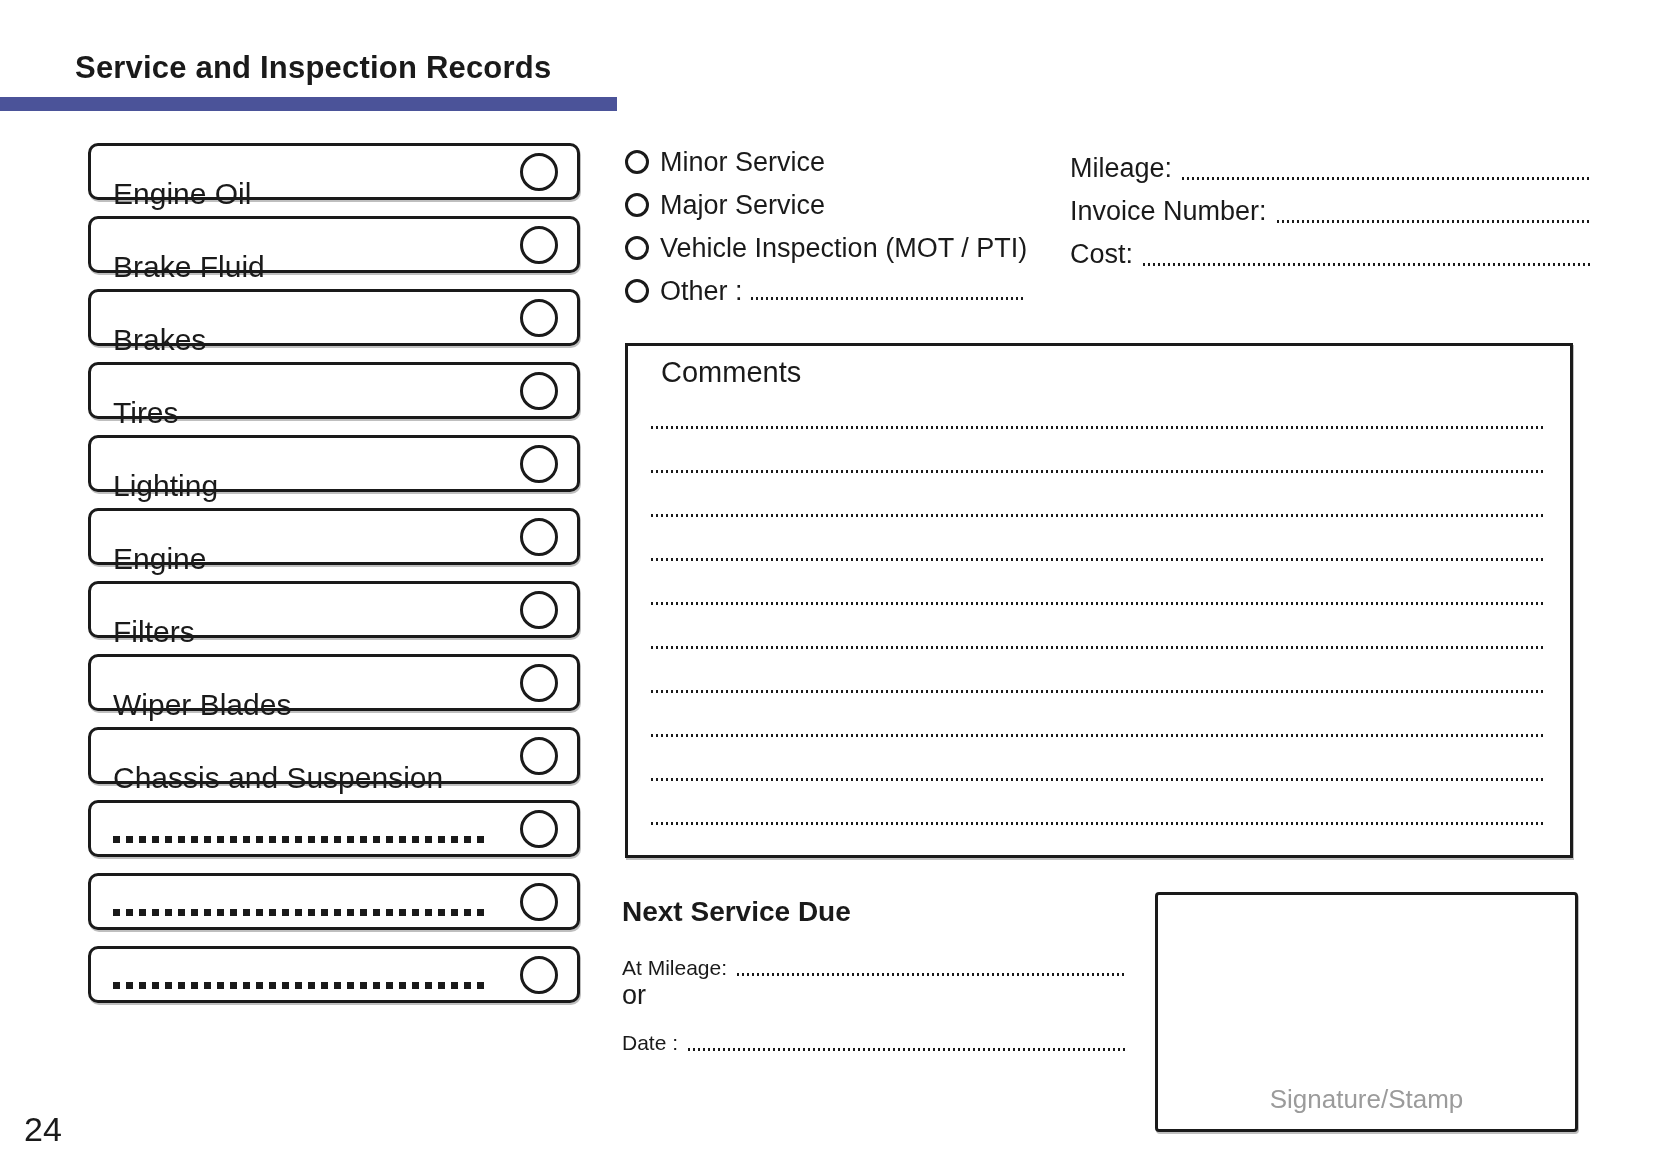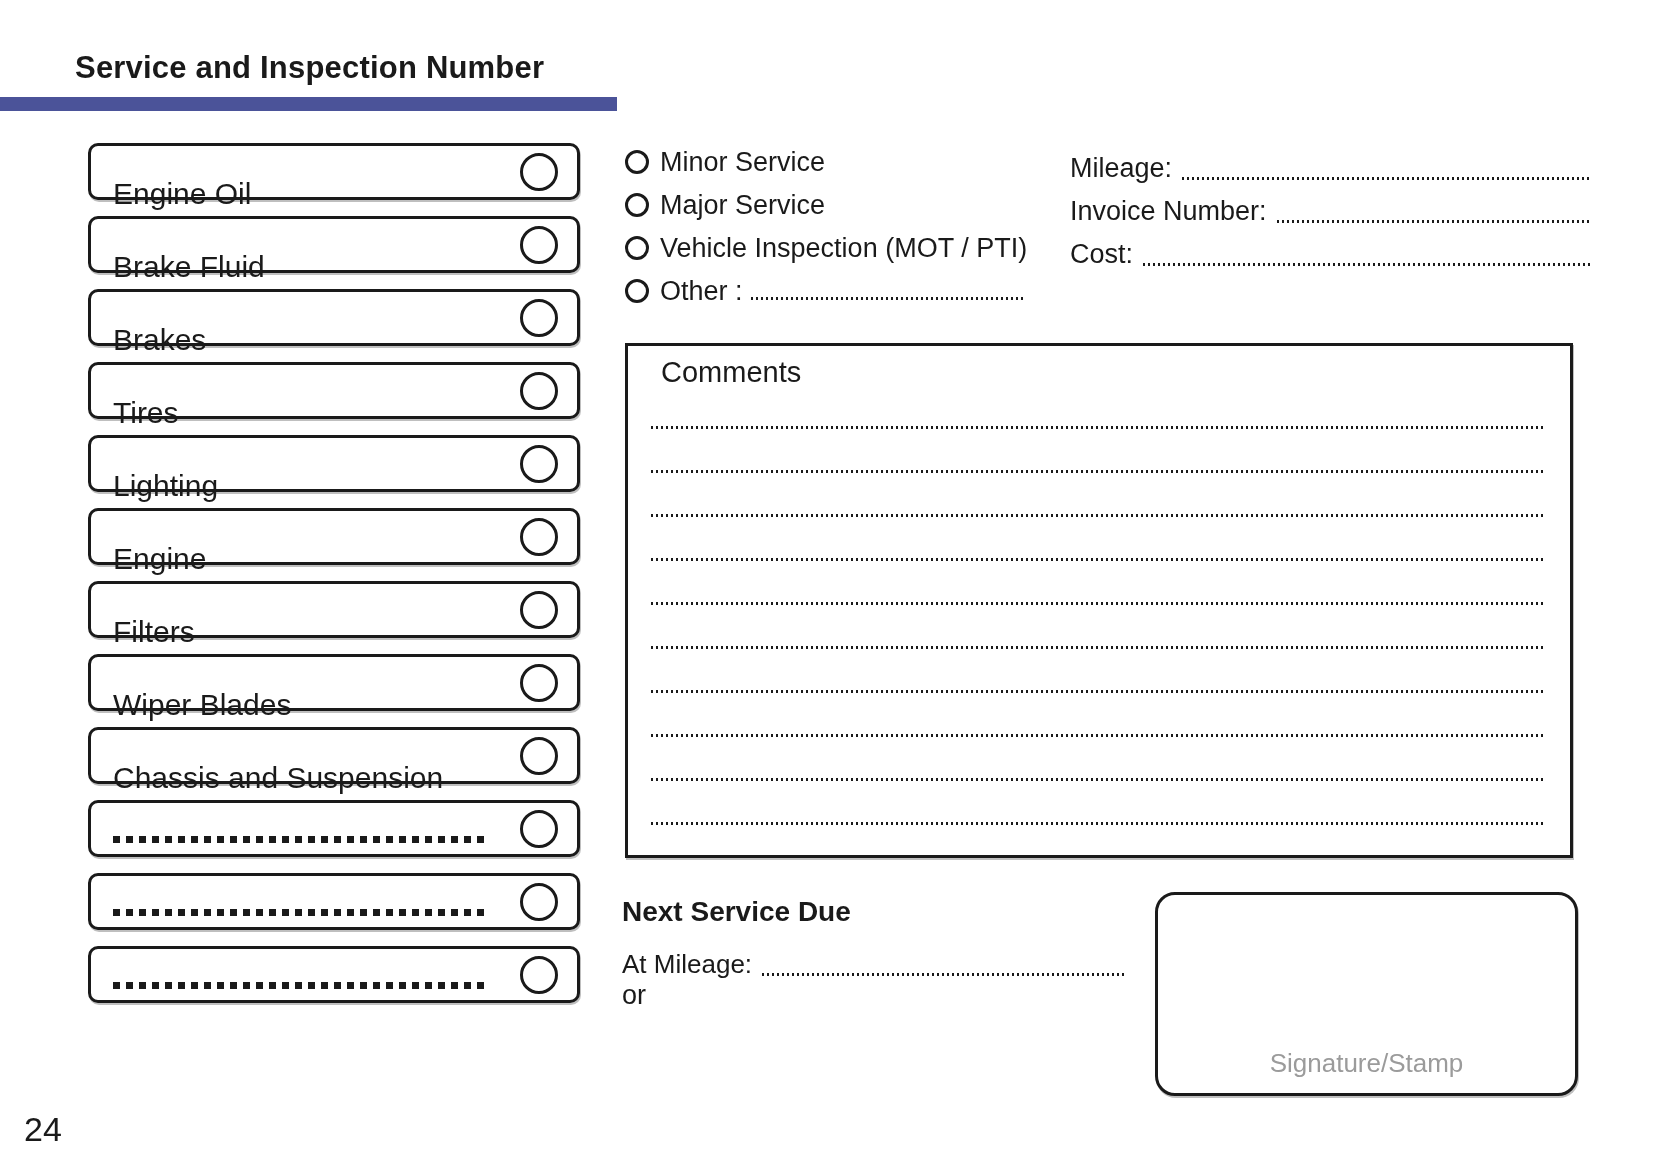--- a/index.html
+++ b/index.html
@@ -56,38 +56,38 @@
   .comment-lines { position:absolute; left:23px; right:25px; top:80px; }
   .comment-line { height:3px; margin-bottom:41px; }
 
   
   .next-service { position:absolute; left:622px; top:896px; width:505px; }
   .ns-title { font-size:28px; font-weight:bold; }
   .ns-row { display:flex; align-items:flex-end; height:30px; }
   .ns-row.mileage { margin-top:22px; }
   .ns-or { font-size:27px; height:31px; }
   .ns-row.date { margin-top:14px; }
-  .ns-label { font-size:26px; white-space:nowrap; margin-right:10px; }
+  .ns-label { font-size:21px; white-space:nowrap; margin-right:10px; }
   .ns-row .dotline { flex:1; margin-bottom:4px; }
 
   
   .signature-box {
-    position:absolute; left:1155px; top:892px; width:423px; height:204px; box-sizing:border-box;
-    border:3px solid #1a1a1a; border-radius:20px; background:#fff; box-shadow:1px 2px 0 rgba(0,0,0,.25);
+    position:absolute; left:1155px; top:892px; width:423px; height:240px; box-sizing:border-box;
+    border:3px solid #1a1a1a; border-radius:4px; background:#fff; box-shadow:1px 2px 0 rgba(0,0,0,.25);
   }
   .signature-label { position:absolute; left:0; right:0; bottom:14px; text-align:center; font-size:26px; color:#9b9b9b; }
 
   .page-number { position:absolute; left:24px; top:1110px; font-size:34px; }
 </style>
 </head>
 <body>
 
 <div class="page" style="color: rgb(26, 26, 26);">
 
-  <div class="page-title">Service and Inspection Number</div>
+  <div class="page-title">Service and Inspection Records</div>
   <div class="accent-bar" style="background: rgb(75, 83, 153);"></div>
 
   <div class="checklist" id="checklist">
       <div class="check-box">
         <span class="check-label">Engine Oil</span>
         <span class="check-circle"></span>
       </div>
       <div class="check-box">
         <span class="check-label">Brake Fluid</span>
         <span class="check-circle"></span>
@@ -185,20 +185,24 @@
       </div>
   </div>
 
   <div class="next-service">
     <div class="ns-title">Next Service Due</div>
     <div class="ns-row mileage">
       <span class="ns-label">At Mileage:</span>
       <span class="dotline"></span>
     </div>
     <div class="ns-or">or</div>
+    <div class="ns-row date">
+      <span class="ns-label">Date :</span>
+      <span class="dotline"></span>
+    </div>
   </div>
 
   <div class="signature-box">
     <div class="signature-label" style="color: rgb(155, 155, 155);">Signature/Stamp</div>
   </div>
 
   <div class="page-number">24</div>
 
 </div>
 

